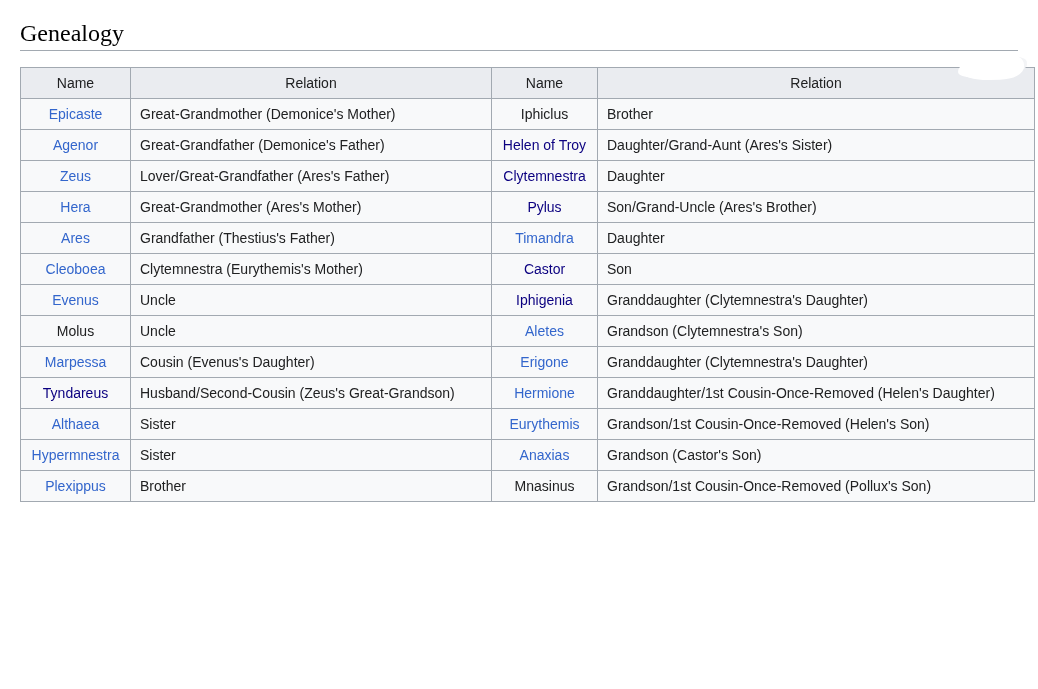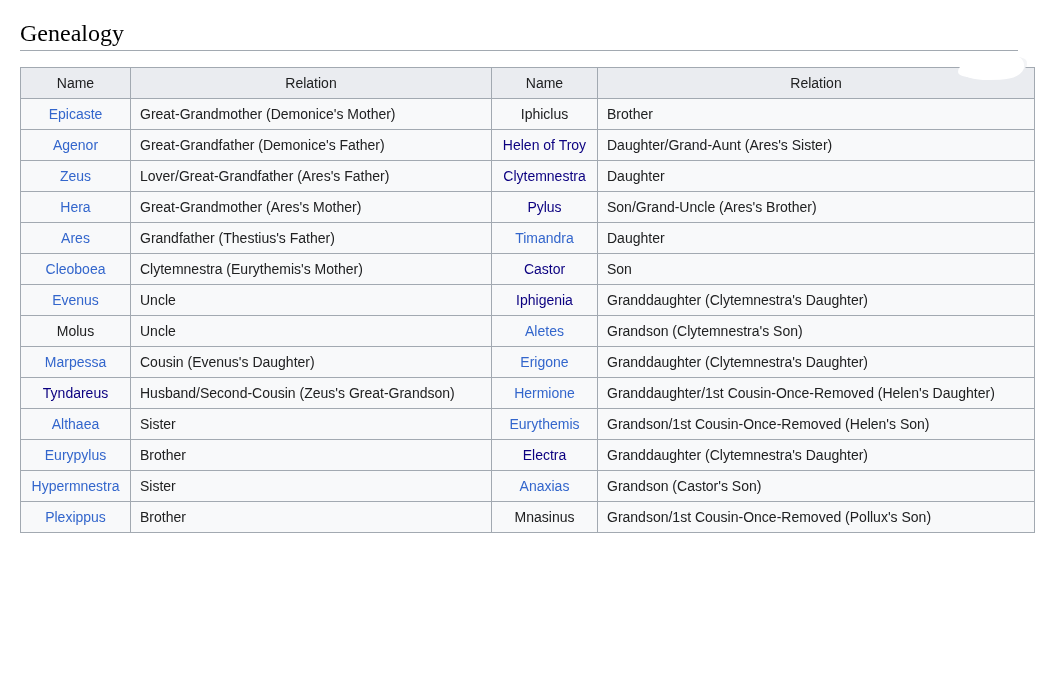--- a/index.html
+++ b/index.html
@@ -155,26 +155,20 @@
           <td class="name-cell"><a class="name-link">Hermione</a></td>
           <td>Granddaughter/1st Cousin-Once-Removed (Helen's Daughter)</td>
         </tr>
         <tr>
           <td class="name-cell"><a class="name-link">Althaea</a></td>
           <td>Sister</td>
           <td class="name-cell"><a class="name-link">Eurythemis</a></td>
           <td>Grandson/1st Cousin-Once-Removed (Helen's Son)</td>
         </tr>
         <tr>
-          <td class="name-cell"><a class="name-link">Eurypylus</a></td>
-          <td>Brother</td>
-          <td class="name-cell"><a class="name-link visited">Electra</a></td>
-          <td>Granddaughter (Clytemnestra's Daughter)</td>
-        </tr>
-        <tr>
           <td class="name-cell"><a class="name-link">Hypermnestra</a></td>
           <td>Sister</td>
           <td class="name-cell"><a class="name-link">Anaxias</a></td>
           <td>Grandson (Castor's Son)</td>
         </tr>
         <tr>
           <td class="name-cell"><a class="name-link">Plexippus</a></td>
           <td>Brother</td>
           <td class="name-cell"><span class="plain-name">Mnasinus</span></td>
           <td>Grandson/1st Cousin-Once-Removed (Pollux's Son)</td>

